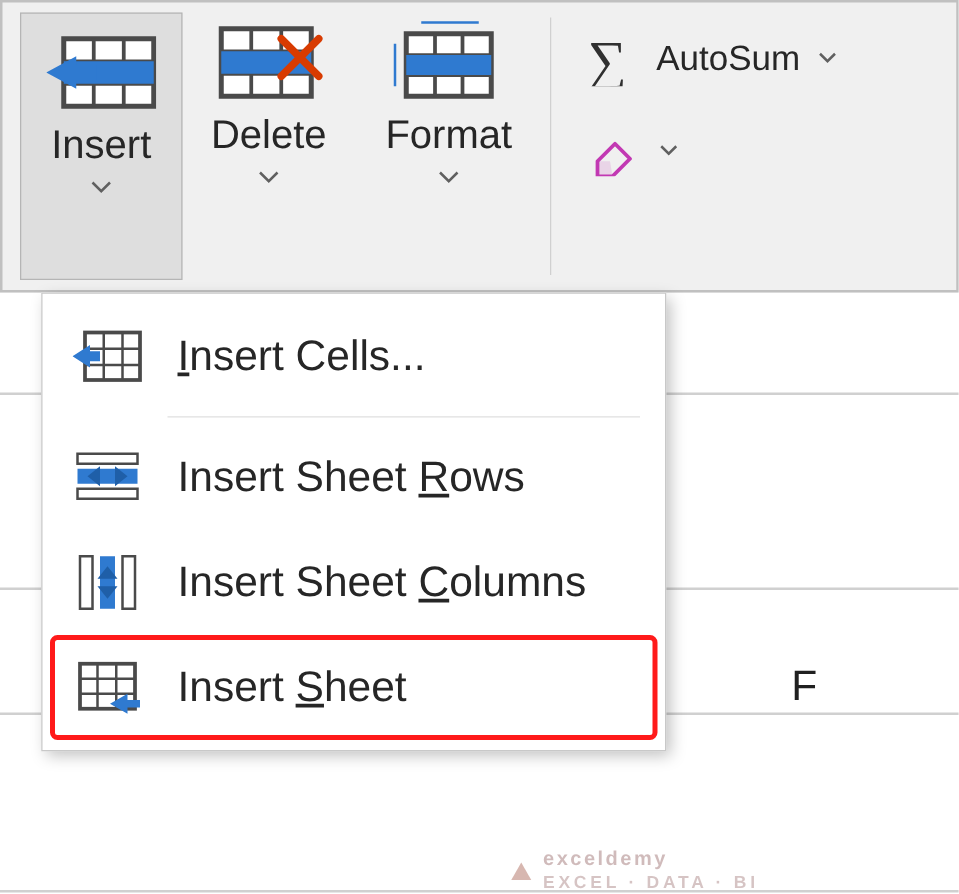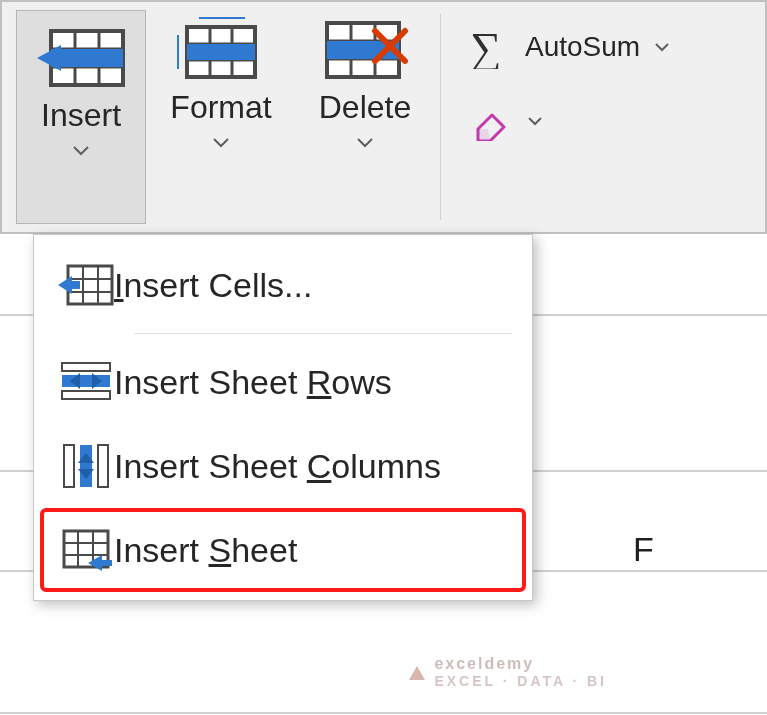--- a/index.html
+++ b/index.html
@@ -107,20 +107,21 @@
     background: #ffffff;
     border: 1px solid #c8c8c8;
     box-shadow: 4px 4px 12px rgba(0,0,0,0.25);
     padding: 8px 6px;
     box-sizing: border-box;
   }
   .menu-item {
     display: flex;
     align-items: center;
     padding: 14px 14px;
+    gap: 28px;
     border: 4px solid transparent;
     border-radius: 6px;
     box-sizing: border-box;
   }
   .menu-item.highlighted {
     border-color: #ff1a1a;
     background: #fff;
   }
   .menu-item .mico {
     width: 56px;
@@ -159,21 +160,21 @@
     background:#d0d0d0;
   }
   .col-letter {
     position:absolute;
     font-size:34px;
     color:#202020;
   }
 
   .watermark {
     position: absolute;
-    bottom: 26px;
+    bottom: 2px;
     right: 160px;
     font-size: 16px;
     color: rgba(120,60,60,0.35);
     font-weight: 600;
     letter-spacing: 2px;
     display:flex;align-items:center;gap:6px;
     pointer-events:none;
   }
   .watermark .sub { display:block; font-size:14px; letter-spacing:3px; color:rgba(120,60,60,0.3);}
 </style>
@@ -195,20 +196,41 @@
         <rect x="14" y="6" width="72" height="54" fill="#fff" stroke="#4a4a4a" stroke-width="4"></rect>
         <line x1="14" y1="24" x2="86" y2="24" stroke="#4a4a4a" stroke-width="3"></line>
         <line x1="14" y1="42" x2="86" y2="42" stroke="#4a4a4a" stroke-width="3"></line>
         <line x1="38" y1="6" x2="38" y2="60" stroke="#4a4a4a" stroke-width="3"></line>
         <line x1="62" y1="6" x2="62" y2="60" stroke="#4a4a4a" stroke-width="3"></line>
         <rect x="14" y="24" width="72" height="18" fill="#2f7ad0"></rect>
         <polygon points="0,33 24,20 24,27 40,27 40,39 24,39 24,46" fill="#2f7ad0"></polygon>
       </svg>
     </span>
     <span class="lbl">Insert</span>
+    <span class="chev">
+      <svg width="18" height="12" viewBox="0 0 18 12">
+          <polyline points="2,3 9,10 16,3" fill="none" stroke="#606060" stroke-width="2"></polyline>
+        </svg>
+    </span>
+  </div>
+
+  <div class="big-btn btn-delete">
+    <span class="ico">
+      <svg viewBox="0 0 88 64" width="88" height="64">
+        <rect x="6" y="6" width="72" height="54" fill="#fff" stroke="#4a4a4a" stroke-width="4"></rect>
+        <line x1="6" y1="24" x2="78" y2="24" stroke="#4a4a4a" stroke-width="3"></line>
+        <line x1="6" y1="42" x2="78" y2="42" stroke="#4a4a4a" stroke-width="3"></line>
+        <line x1="30" y1="6" x2="30" y2="60" stroke="#4a4a4a" stroke-width="3"></line>
+        <line x1="54" y1="6" x2="54" y2="60" stroke="#4a4a4a" stroke-width="3"></line>
+        <rect x="6" y="24" width="72" height="18" fill="#2f7ad0"></rect>
+        <line x1="54" y1="14" x2="84" y2="44" stroke="#d83b01" stroke-width="6" stroke-linecap="round"></line>
+        <line x1="84" y1="14" x2="54" y2="44" stroke="#d83b01" stroke-width="6" stroke-linecap="round"></line>
+      </svg>
+    </span>
+    <span class="lbl">Delete</span>
     <span class="chev">
       <svg width="18" height="12" viewBox="0 0 18 12">
           <polyline points="2,3 9,10 16,3" fill="none" stroke="#606060" stroke-width="2"></polyline>
         </svg>
     </span>
   </div>
 
   <div class="big-btn btn-format">
     <span class="ico">
       <svg viewBox="0 0 88 64" width="88" height="64">
@@ -216,41 +238,20 @@
         <rect x="10" y="10" width="68" height="50" fill="#fff" stroke="#4a4a4a" stroke-width="4"></rect>
         <line x1="10" y1="27" x2="78" y2="27" stroke="#4a4a4a" stroke-width="3"></line>
         <line x1="10" y1="43" x2="78" y2="43" stroke="#4a4a4a" stroke-width="3"></line>
         <line x1="33" y1="10" x2="33" y2="60" stroke="#4a4a4a" stroke-width="3"></line>
         <line x1="55" y1="10" x2="55" y2="60" stroke="#4a4a4a" stroke-width="3"></line>
         <rect x="10" y="27" width="68" height="16" fill="#2f7ad0"></rect>
         <line x1="0" y1="18" x2="0" y2="52" stroke="#2f7ad0" stroke-width="4"></line>
       </svg>
     </span>
     <span class="lbl">Format</span>
-    <span class="chev">
-      <svg width="18" height="12" viewBox="0 0 18 12">
-          <polyline points="2,3 9,10 16,3" fill="none" stroke="#606060" stroke-width="2"></polyline>
-        </svg>
-    </span>
-  </div>
-
-  <div class="big-btn btn-delete">
-    <span class="ico">
-      <svg viewBox="0 0 88 64" width="88" height="64">
-        <rect x="6" y="6" width="72" height="54" fill="#fff" stroke="#4a4a4a" stroke-width="4"></rect>
-        <line x1="6" y1="24" x2="78" y2="24" stroke="#4a4a4a" stroke-width="3"></line>
-        <line x1="6" y1="42" x2="78" y2="42" stroke="#4a4a4a" stroke-width="3"></line>
-        <line x1="30" y1="6" x2="30" y2="60" stroke="#4a4a4a" stroke-width="3"></line>
-        <line x1="54" y1="6" x2="54" y2="60" stroke="#4a4a4a" stroke-width="3"></line>
-        <rect x="6" y="24" width="72" height="18" fill="#2f7ad0"></rect>
-        <line x1="54" y1="14" x2="84" y2="44" stroke="#d83b01" stroke-width="6" stroke-linecap="round"></line>
-        <line x1="84" y1="14" x2="54" y2="44" stroke="#d83b01" stroke-width="6" stroke-linecap="round"></line>
-      </svg>
-    </span>
-    <span class="lbl">Delete</span>
     <span class="chev">
       <svg width="18" height="12" viewBox="0 0 18 12">
           <polyline points="2,3 9,10 16,3" fill="none" stroke="#606060" stroke-width="2"></polyline>
         </svg>
     </span>
   </div>
 
   <div class="vsep"></div>
 
   <div class="editing">

